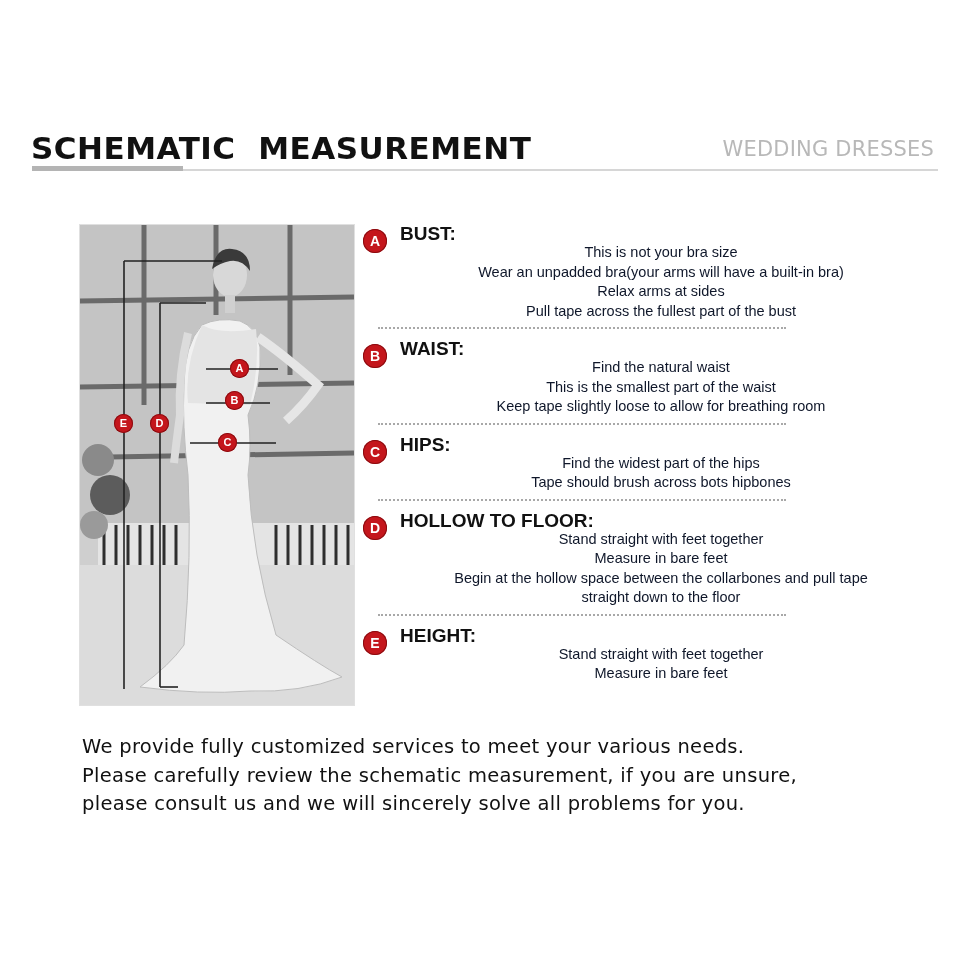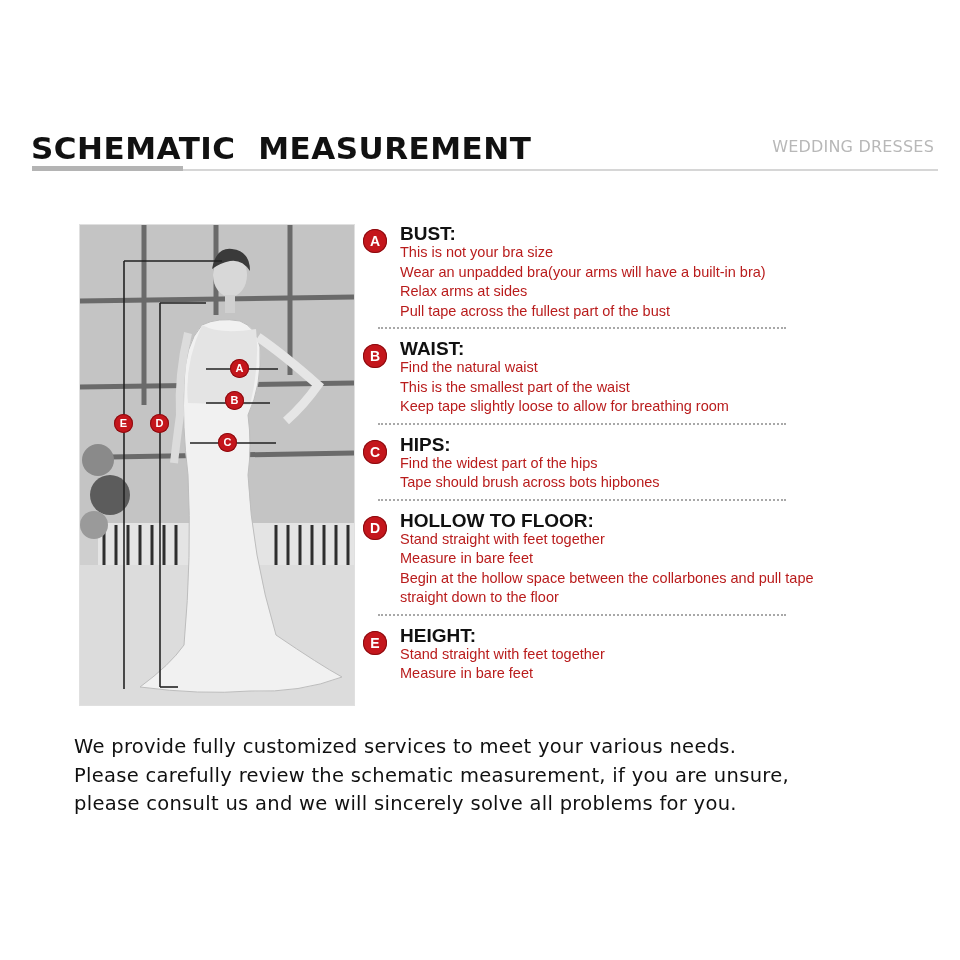--- a/index.html
+++ b/index.html
@@ -1,32 +1,32 @@
 <!DOCTYPE html>
 <html><head>
   <meta charset="utf-8">
   <style>
     html, body { margin: 0; padding: 0; background: #ffffff; }
     body { width: 960px; height: 960px; position: relative; overflow: hidden; font-family: "Liberation Sans", sans-serif; color: #111; }
     .title { position: absolute; left: 31px; top: 130px; font-family: "DejaVu Sans", sans-serif; font-weight: bold; font-size: 31px; letter-spacing: 0.5px; color: #111; white-space: pre; }
-    .subtitle { position: absolute; right: 26px; top: 137px; font-family: "DejaVu Sans", sans-serif; font-size: 16px; color: #b8b8b8; letter-spacing: 0.2px; }
+    .subtitle { position: absolute; right: 26px; top: 137px; font-family: "DejaVu Sans", sans-serif; font-size: 21px; color: #b8b8b8; letter-spacing: 0.2px; }
     .rule-thin { position: absolute; left: 32px; top: 169px; width: 906px; height: 2px; background: #d6d6d6; }
     .rule-thick { position: absolute; left: 32px; top: 166px; width: 151px; height: 5px; background: #b4b4b4; }
 
     .photo { position: absolute; left: 79px; top: 224px; width: 274px; height: 480px; border: 1px solid #e0e0e0; background: #c9c9c9; overflow: hidden; }
     .photo svg { display: block; }
 
     .items { position: absolute; left: 362px; top: 224px; width: 560px; }
     .item { position: relative; padding-left: 38px; }
     .badge { position: absolute; left: 1px; top: 5px; width: 24px; height: 24px; border-radius: 50%; background: #c4161c; color: #fff; font-size: 14px; font-weight: bold; text-align: center; line-height: 24px; box-shadow: 0 0 0 1px #8a0c10 inset; }
     .item-title { font-weight: bold; font-size: 19px; line-height: 19px; color: #111; }
-    .item-line { font-size: 14.5px; line-height: 19.5px; color: #b91c1c; }
+    .item-line { font-size: 14.5px; line-height: 19.5px; color: #0f172a; text-align: center; }
     .sep { height: 0; border-top: 2px dotted #a8a8a8; margin: 6px 0 10px 16px; width: 408px; }
 
-    .footer { position: absolute; left: 74px; top: 733px; font-family: "DejaVu Sans", sans-serif; font-size: 19.5px; line-height: 28.5px; color: #111; letter-spacing: 0.3px; }
+    .footer { position: absolute; left: 82px; top: 733px; font-family: "DejaVu Sans", sans-serif; font-size: 19.5px; line-height: 28.5px; color: #111; letter-spacing: 0.3px; }
   </style>
 </head>
 <body>
 
 <div class="title">SCHEMATIC  MEASUREMENT</div>
 <div class="subtitle">WEDDING DRESSES</div>
 <div class="rule-thin"></div>
 <div class="rule-thick"></div>
 
 <div class="photo">

